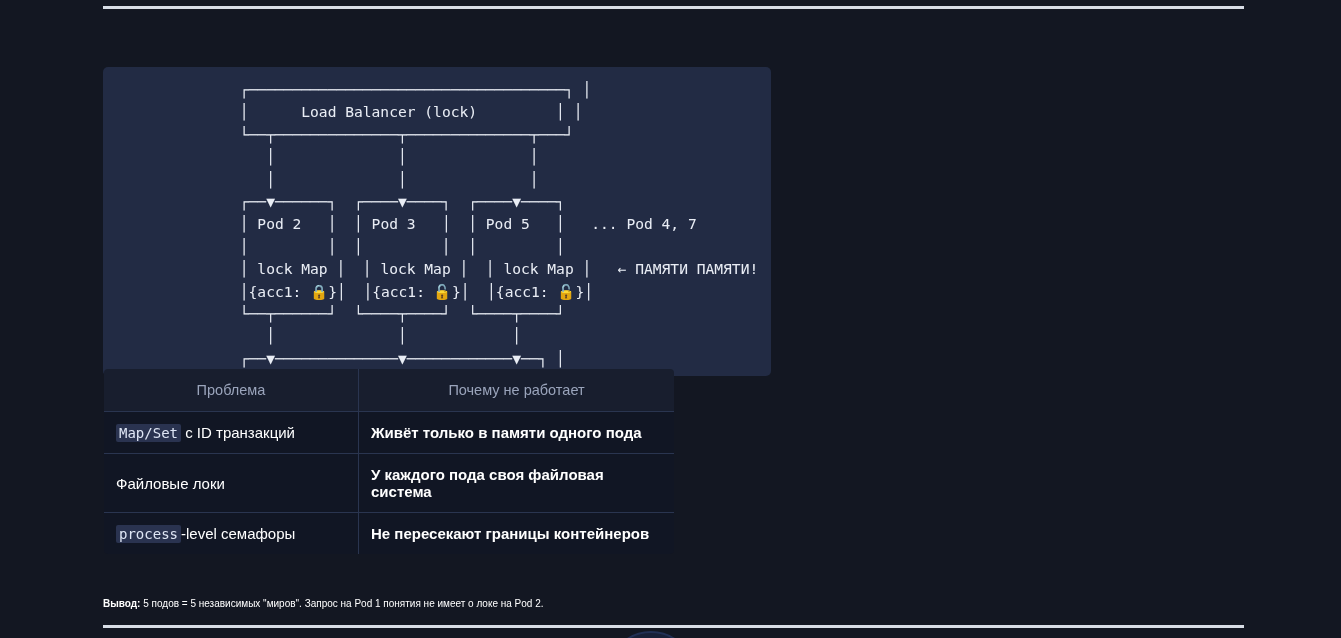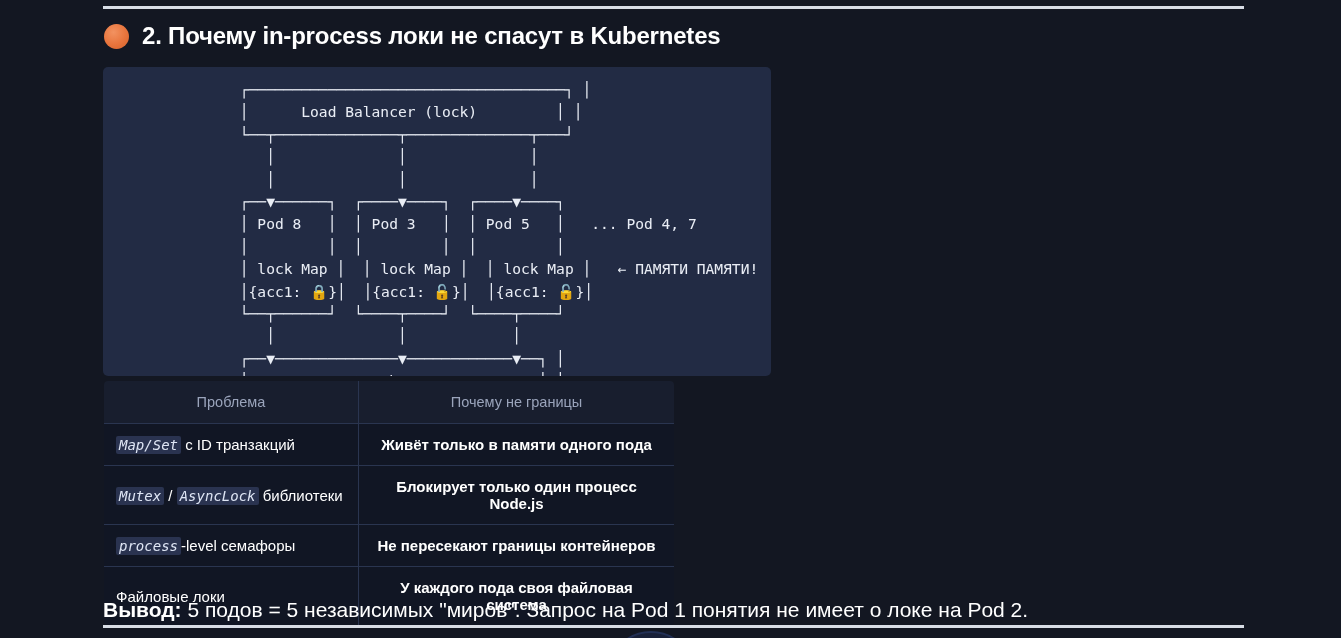--- a/index.html
+++ b/index.html
@@ -94,21 +94,21 @@
     white-space: pre;
     letter-spacing: 0px;
     text-shadow: 0 0 1px rgba(255,255,255,0.08);
   }
   .diagram-pre .lock { color: #f0a43c; }
 
   
   .lock-table {
     position: absolute;
     left: 103px;
-    top: 380px;
+    top: 368px;
     width: 571px;
     border-collapse: collapse;
     table-layout: fixed;
     border: 1px solid #2a3550;
     border-radius: 5px;
     overflow: hidden;
   }
   .lock-table col.c1 { width: 255px; }
   .lock-table col.c2 { width: 316px; }
   .lock-table th {
@@ -126,107 +126,97 @@
     font-size: 15px;
     padding: 12px 12px;
     border: 1px solid #2a3550;
     font-weight: bold;
   }
   .lock-table td.col-problem {
     font-weight: bold;
     text-align: left;
   }
   .lock-table td.col-reason {
-    text-align: center;
     font-weight: bold;
   }
   code.inline {
     font-family: "DejaVu Sans Mono", "Liberation Mono", monospace;
     background: #2a3350;
     color: #dfe6f5;
     font-size: 14px;
     font-weight: normal;
     padding: 1px 3px;
     border-radius: 2px;
-    font-style: italic;
   }
   .lock-table td.col-problem .bold {
     font-weight: normal;
   }
 
   
   .conclusion {
     position: absolute;
     left: 103px;
     top: 598px;
-    font-size: 21px;
+    font-size: 10px;
     color: #ffffff;
     white-space: nowrap;
   }
   .conclusion b { font-weight: bold; }
   .conclusion .rest { font-weight: normal; }
 </style>
 </head>
 <body>
 
 <div id="page">
 
   <div class="rule top"></div>
 
-  <div class="heading">
-    <span class="bullet"></span>
-    <span class="heading-text">2. Почему in-process локи не спасут в Kubernetes</span>
-  </div>
 
   <div class="diagram-panel">
     <pre class="diagram-pre"><span> ┌────────────────────────────────────┐ │</span>
 <span> │      <span>Load Balancer (lock)</span>         │ │</span>
 <span> └──┬──────────────┬──────────────┬───┘</span>
 <span>    │              │              │</span>
 <span>    │              │              │</span>
 <span> ┌──▼──────┐  ┌────▼────┐  ┌────▼────┐</span>
-<span> │ <span>Pod 8</span>   │  │ <span>Pod 3</span>   │  │ <span>Pod 5</span>   │   <span>... Pod 4, 7</span></span>
+<span> │ <span>Pod 2</span>   │  │ <span>Pod 3</span>   │  │ <span>Pod 5</span>   │   <span>... Pod 4, 7</span></span>
 <span> │         │  │         │  │         │</span>
 <span> │ <span>lock Map</span> │  │ <span>lock Map</span> │  │ <span>lock Map</span> │   <span>← ПАМЯТИ ПАМЯТИ!</span></span>
 <span> │<span>{acc1: <span class="lock">🔒</span>}</span>│  │<span>{acc1: <span class="lock">🔓</span>}</span>│  │<span>{acc1: <span class="lock">🔓</span>}</span>│</span>
 <span> └──┬──────┘  └────┬────┘  └────┬────┘</span>
 <span>    │              │            │</span>
 <span> ┌──▼──────────────▼────────────▼──┐ │</span>
 <span> │            <span>Database</span>             │ │</span>
 </pre>
   </div>
 
   <table class="lock-table">
     <colgroup>
         <col class="c1">
         <col class="c2">
       </colgroup>
     <thead>
       <tr>
         <th>Проблема</th>
-        <th>Почему не границы</th>
+        <th>Почему не работает</th>
       </tr>
     </thead>
     <tbody>
       <tr>
         <td class="col-problem"><code class="inline">Map/Set</code><span class="bold"> с ID транзакций</span></td>
         <td class="col-reason"><span>Живёт только в памяти </span><b>одного</b><span> пода</span></td>
       </tr>
       <tr>
-        <td class="col-problem"><code class="inline">Mutex</code><span class="bold"> / </span><code class="inline">AsyncLock</code><span class="bold"> библиотеки</span></td>
-        <td class="col-reason"><span>Блокирует только </span><b>один</b><span> процесс Node.js</span></td>
+        <td class="col-problem"><span class="bold">Файловые локи</span></td>
+        <td class="col-reason"><span>У каждого пода </span><b>своя</b><span> файловая система</span></td>
       </tr>
       <tr>
         <td class="col-problem"><code class="inline">process</code><span class="bold">-level семафоры</span></td>
         <td class="col-reason"><span>Не пересекают границы </span><b>контейнеров</b><span></span></td>
       </tr>
-      <tr>
-        <td class="col-problem"><span class="bold">Файловые локи</span></td>
-        <td class="col-reason"><span>У каждого пода </span><b>своя</b><span> файловая система</span></td>
-      </tr>
     </tbody>
   </table>
 
   <div class="conclusion"><b>Вывод:</b><span class="rest"> 5 подов = 5 независимых "миров". Запрос на Pod 1 понятия не имеет о локе на Pod 2.</span></div>
 
   <div class="rule bottom"></div>
   <div class="bottom-orb"></div>
 
 </div>
 

